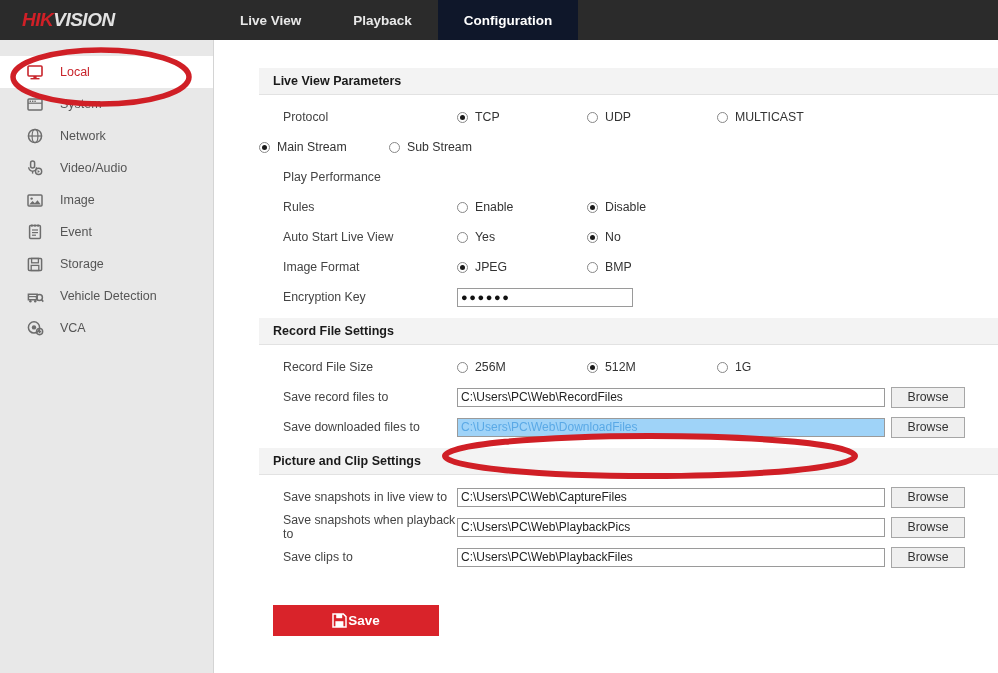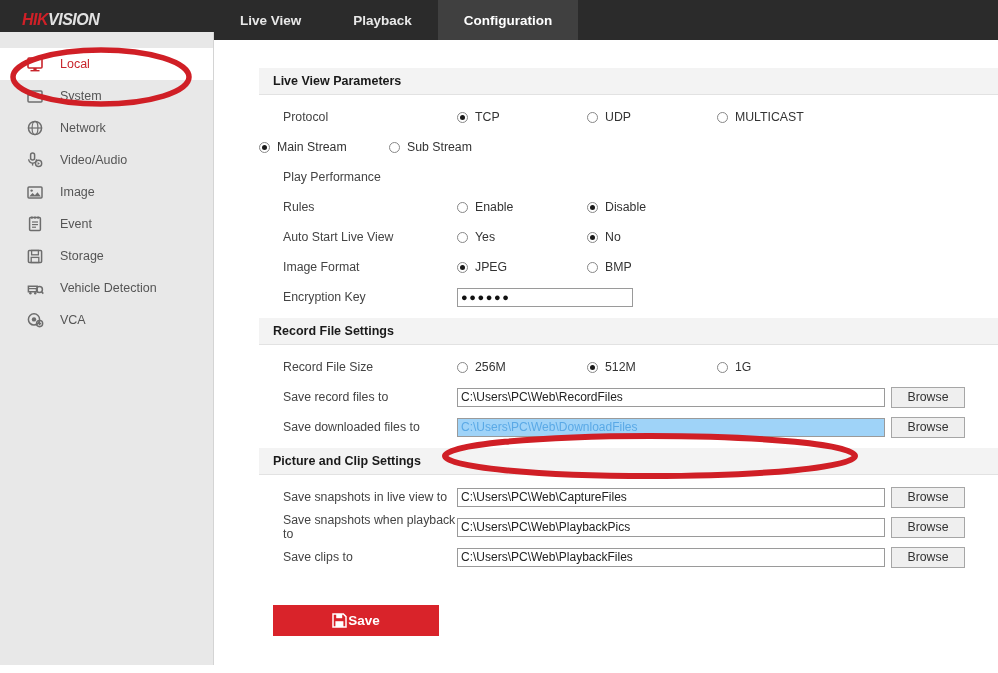--- a/index.html
+++ b/index.html
@@ -15,35 +15,35 @@
   }
 
   
   #topbar {
     position:absolute; left:0; top:0; width:998px; height:40px;
     background:#2b2b2b;
     display:flex; align-items:stretch;
   }
   #logo {
     width:214px; display:flex; align-items:center; padding-left:22px;
-    font-size:16px; font-style:italic; font-weight:bold; letter-spacing:-0.5px;
+    font-size:19px; font-style:italic; font-weight:bold; letter-spacing:-0.5px;
   }
   #logo .hik { color:#cf2027; }
   #logo .vis { color:#e2e2e2; }
   .navtab {
     display:flex; align-items:center; justify-content:center;
     padding:0 26px; color:#e8e8e8; font-size:13.5px; font-weight:bold;
     cursor:pointer; white-space:nowrap;
   }
-  .navtab.active { background:#404040; color:#ffffff; }
+  .navtab.active { background:#0f172a; color:#ffffff; }
   #nav { display:flex; align-items:stretch; }
 
   
   #sidebar {
-    position:absolute; left:0; top:32px; width:214px; height:633px;
+    position:absolute; left:0; top:40px; width:214px; height:633px;
     background:#e8e8e8;
     border-right:1px solid #d4d4d4;
   }
   .side-item {
     height:32px; display:flex; align-items:center; padding-left:24px;
     color:#555555; font-size:12.5px; cursor:pointer;
   }
   .side-item .s-ico {
     width:22px; height:20px; margin-right:14px;
     display:flex; align-items:center; justify-content:center;

